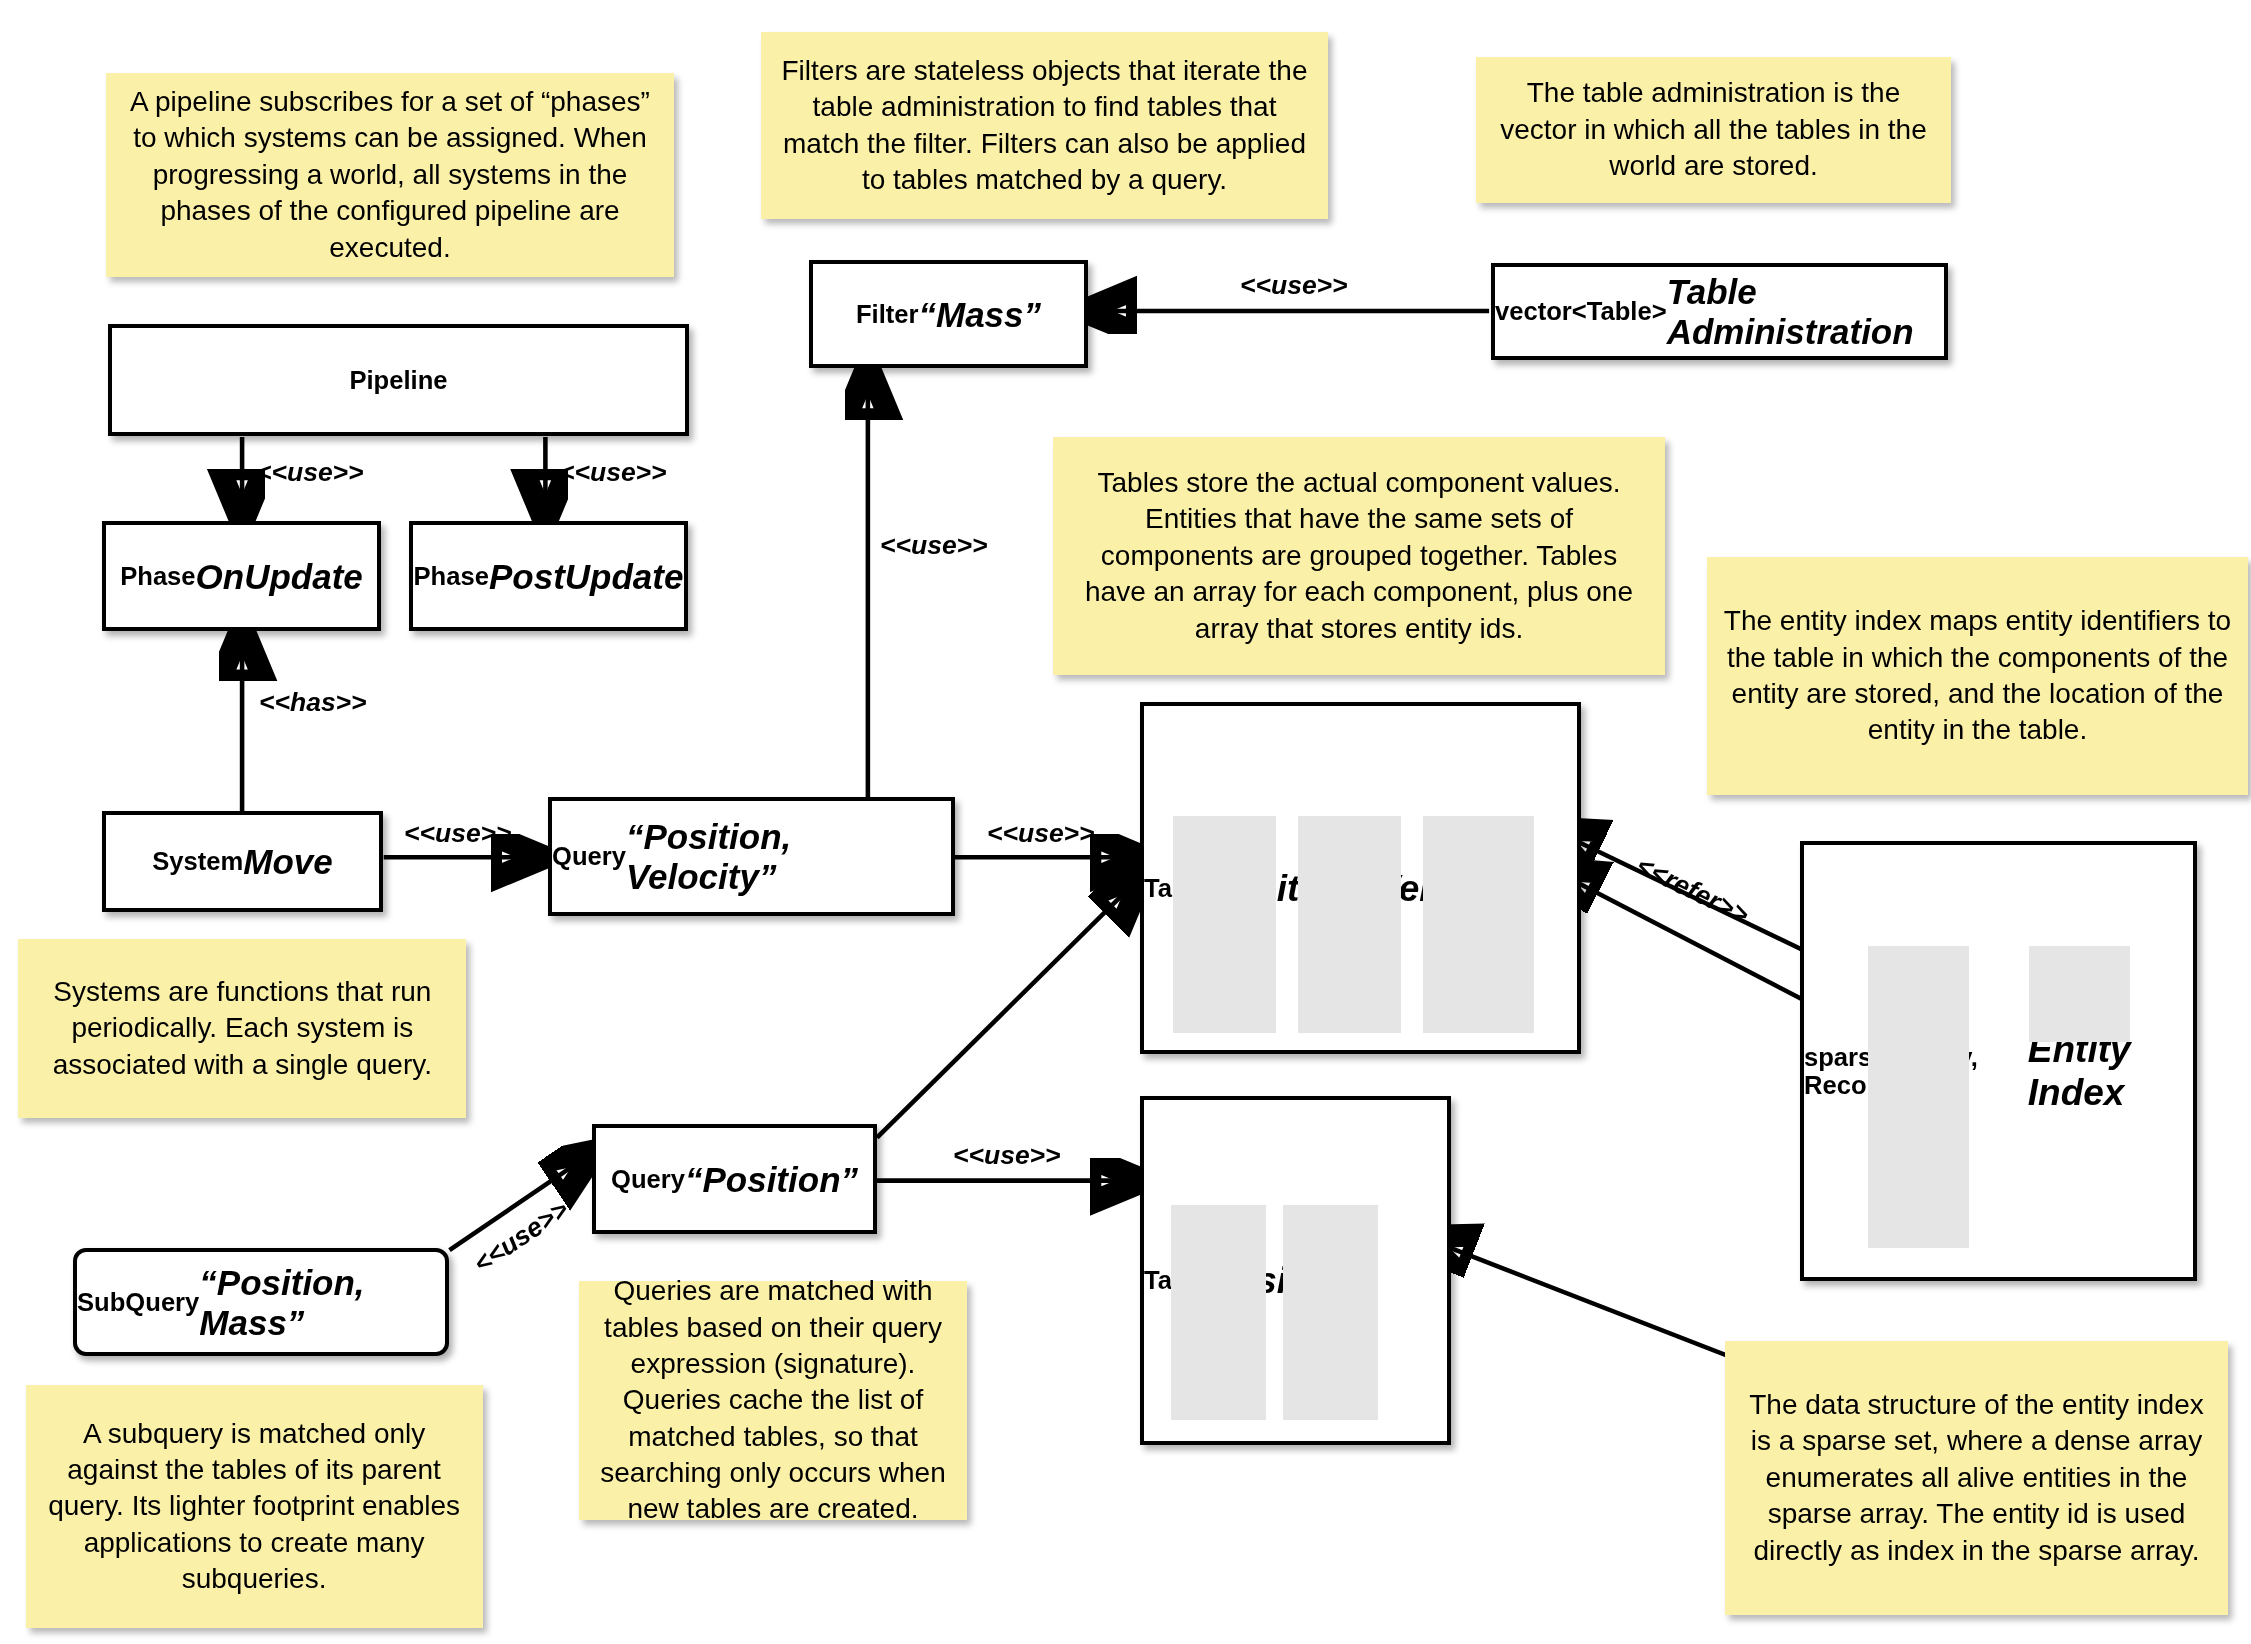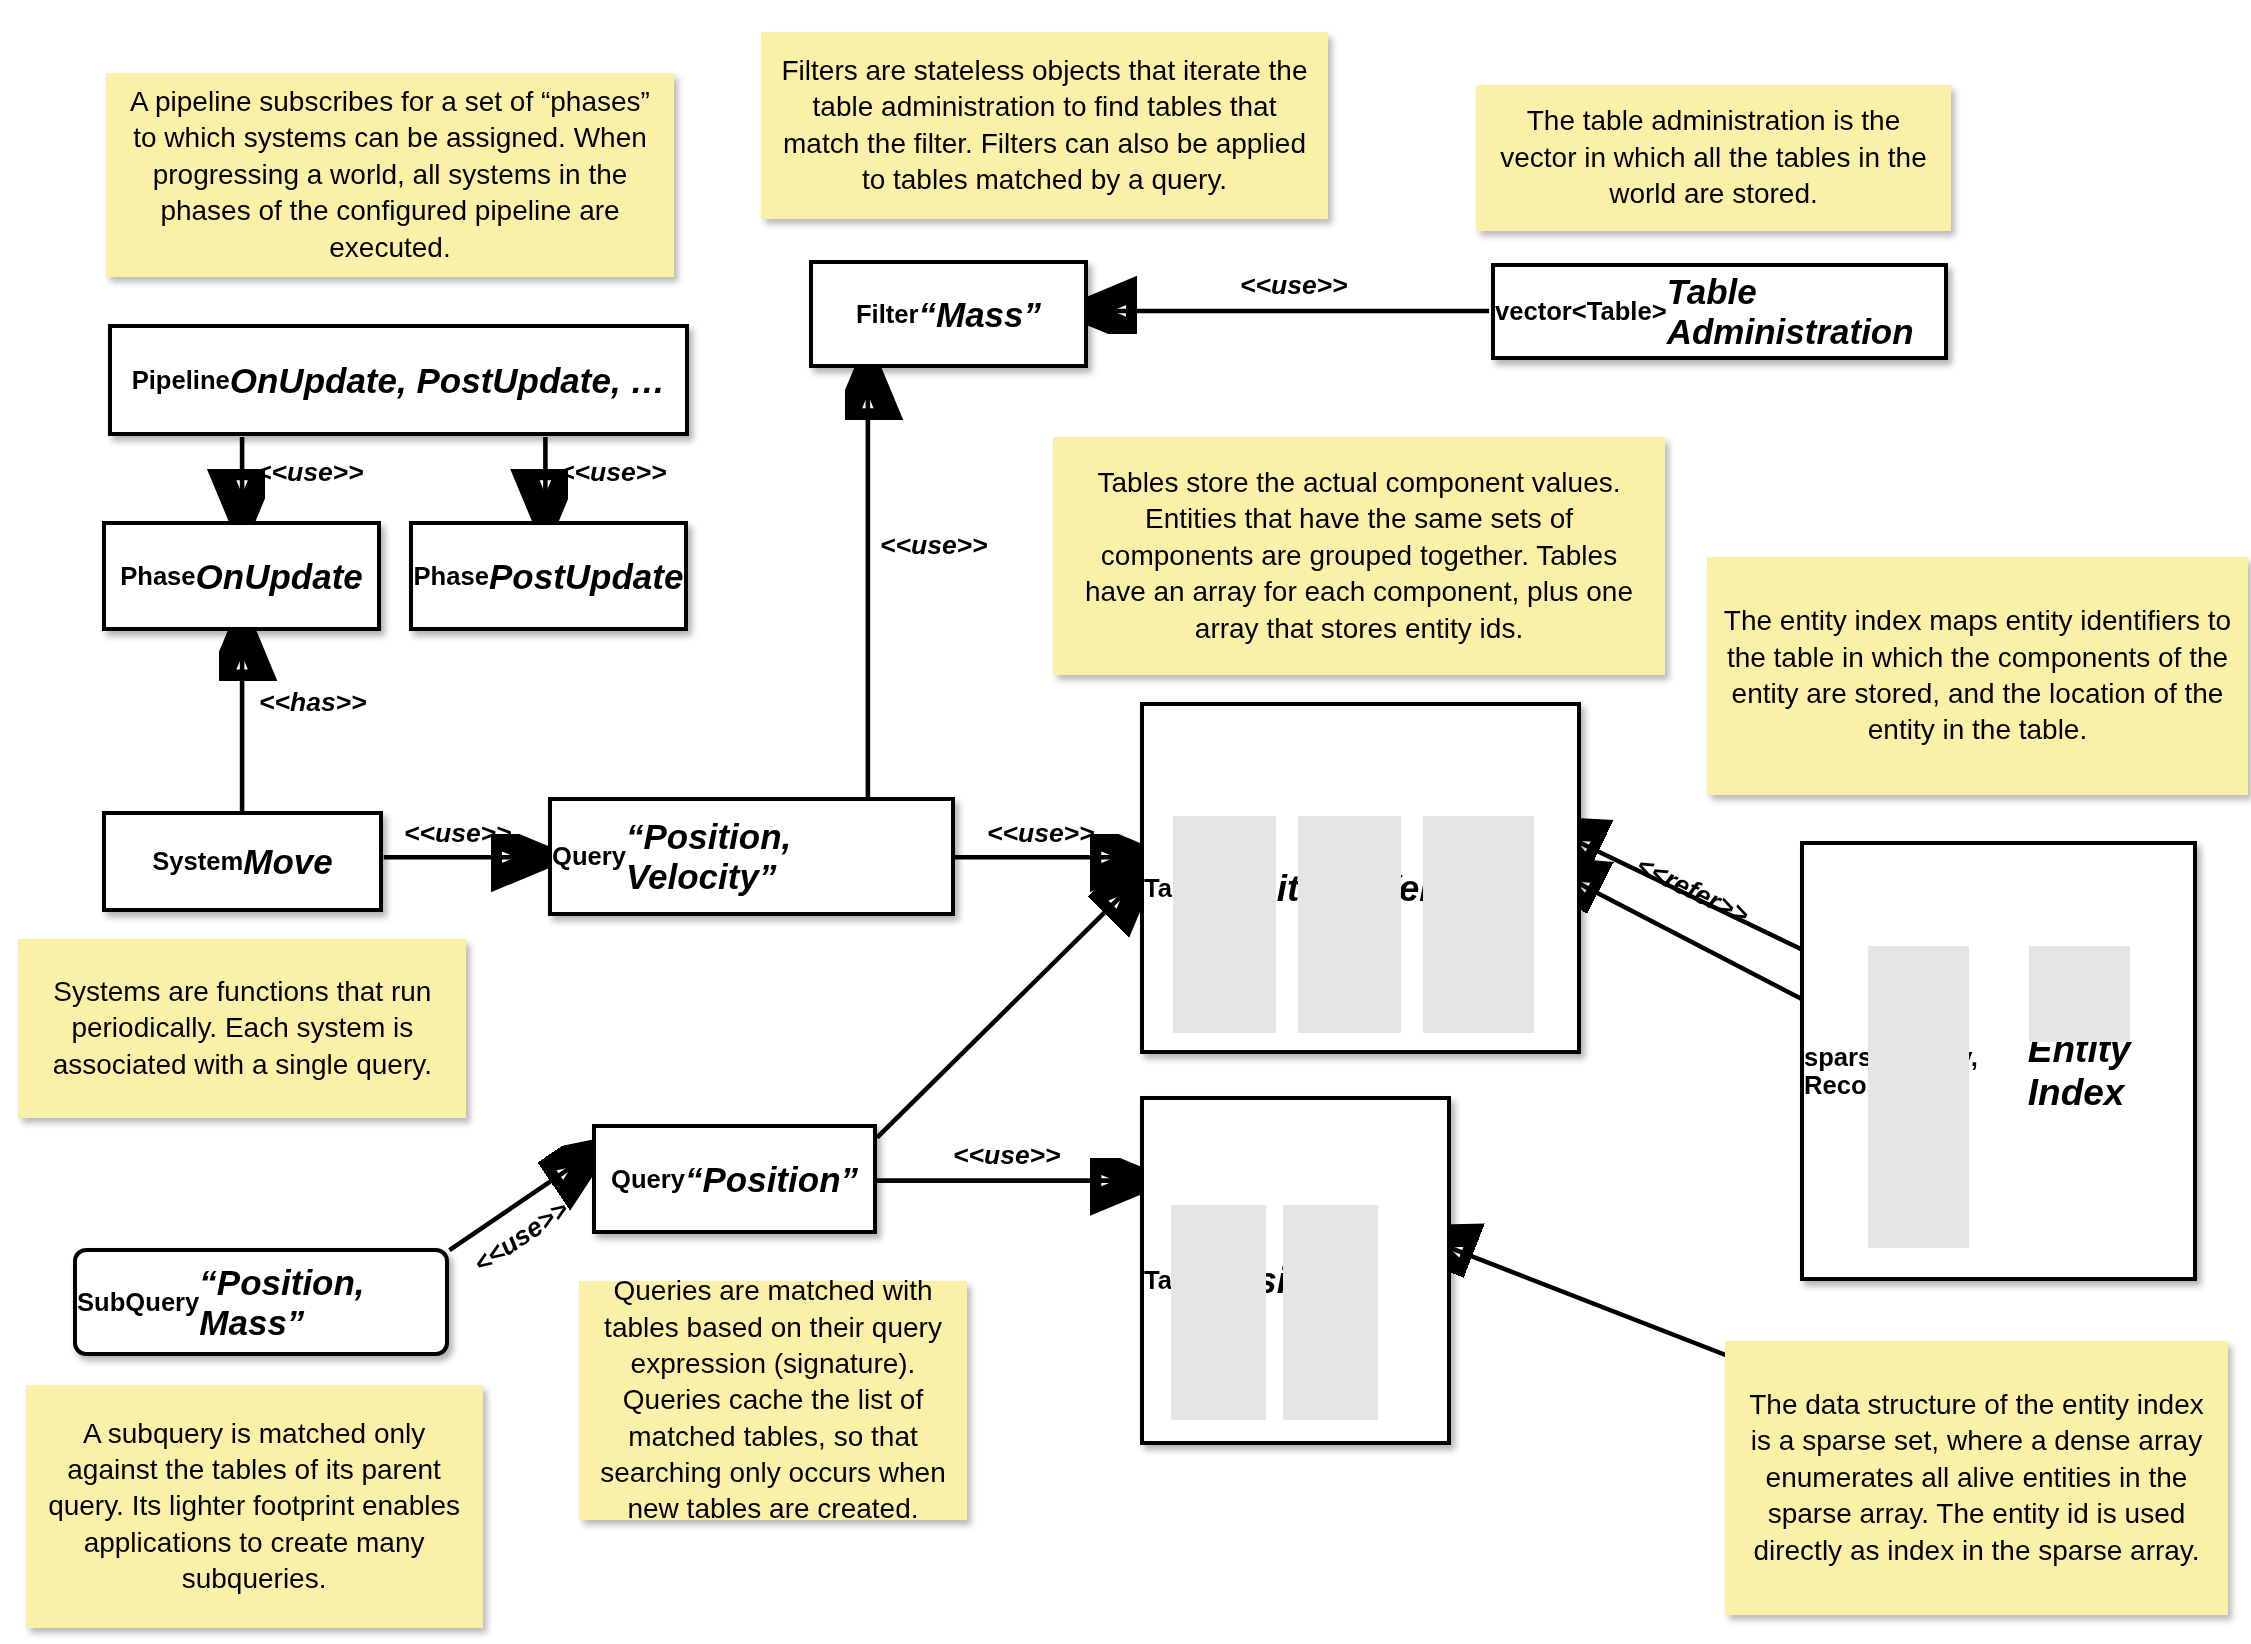--- a/index.html
+++ b/index.html
@@ -114,21 +114,21 @@
   <div class="elabel rot" style="left:1645px;top:850px;transform:rotate(26deg);">&lt;&lt;refer&gt;&gt;</div>
 
   <div class="note" style="left:106px;top:73px;width:568px;height:204px;">
     <span>A pipeline subscribes for a set of “phases” to which systems can be assigned. When progressing a world, all systems in the phases of the configured pipeline are executed.</span>
     </div>
 
   <div class="note" style="left:761px;top:32px;width:567px;height:187px;">
     <span>Filters are stateless objects that iterate the table administration to find tables that match the filter. Filters can also be applied to tables matched by a query.</span>
     </div>
 
-  <div class="note" style="left:1476px;top:57px;width:475px;height:146px;margin-top:28px;">
+  <div class="note" style="left:1476px;top:57px;width:475px;height:146px;">
     <span>The table administration is the vector in which all the tables in the world are stored.</span>
     </div>
 
   <div class="note" style="left:1053px;top:437px;width:612px;height:238px;">
     <span>Tables store the actual component values. Entities that have the same sets of components are grouped together. Tables have an array for each component, plus one array that stores entity ids.</span>
     </div>
 
   <div class="note" style="left:1707px;top:557px;width:541px;height:238px;">
     <span>The entity index maps entity identifiers to the table in which the components of the entity are stored, and the location of the entity in the table.</span>
     </div>
@@ -144,21 +144,20 @@
   <div class="note" style="left:25.6px;top:1385px;width:457px;height:243px;">
     <span>A subquery is matched only against the tables of its parent query. Its lighter footprint enables applications to create many subqueries.</span>
     </div>
 
   <div class="note" style="left:1725px;top:1341px;width:503px;height:274px;">
     <span>The data structure of the entity index is a sparse set, where a dense array enumerates all alive entities in the sparse array. The entity id is used directly as index in the sparse array.</span>
     </div>
 
   <div class="uml" style="left:102px;top:324px;width:581px;height:112px;margin-left:6px;">
     <div class="stereo">Pipeline</div>
-    <div class="title">OnUpdate, PostUpdate, …</div>
   </div>
 
   <div class="uml" style="left:102px;top:521px;width:279px;height:110px;">
     <div class="stereo">Phase</div>
     <div class="title">OnUpdate</div>
   </div>
 
   <div class="uml" style="left:409px;top:521px;width:279px;height:110px;">
     <div class="stereo">Phase</div>
     <div class="title">PostUpdate</div>

